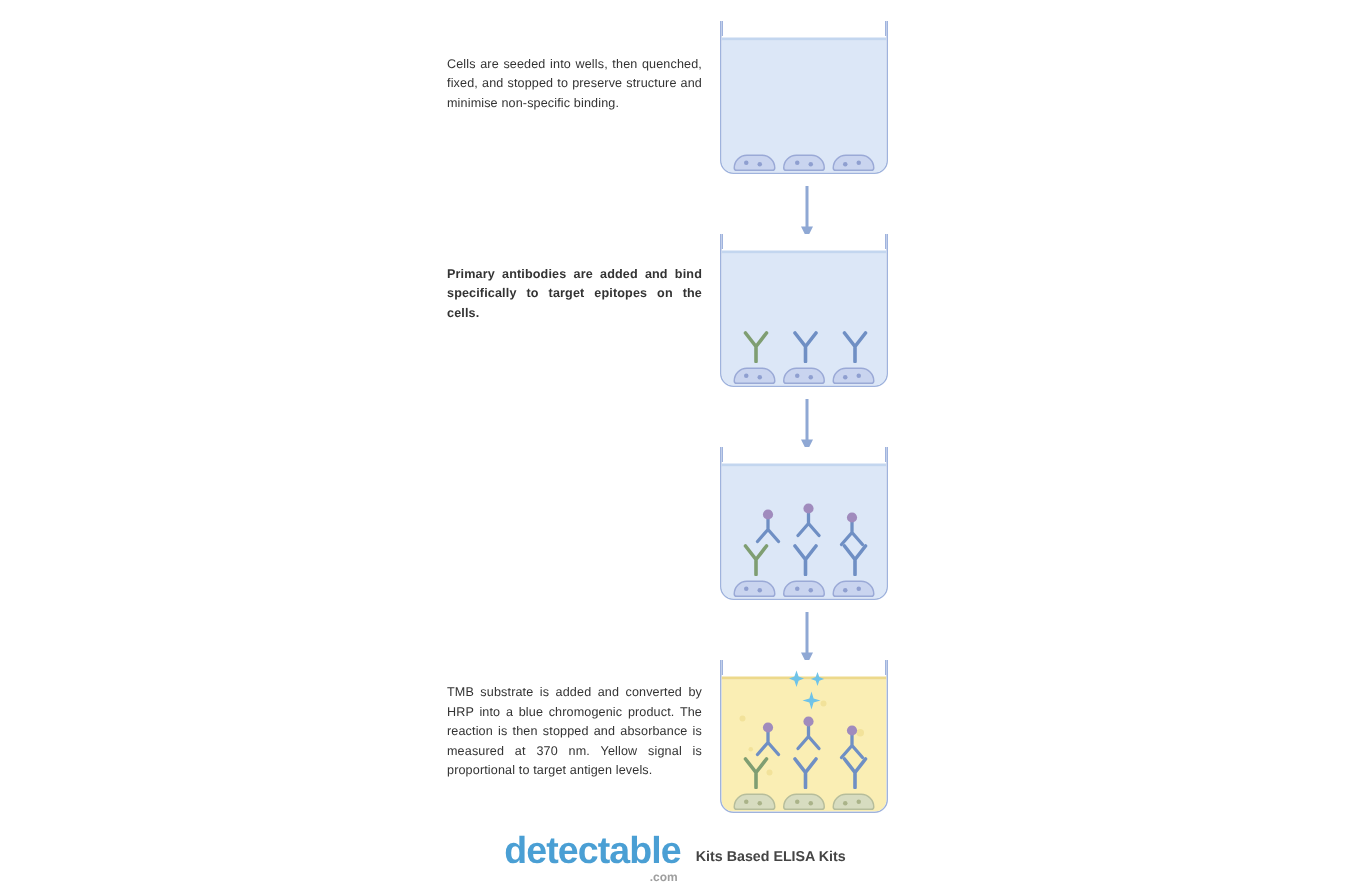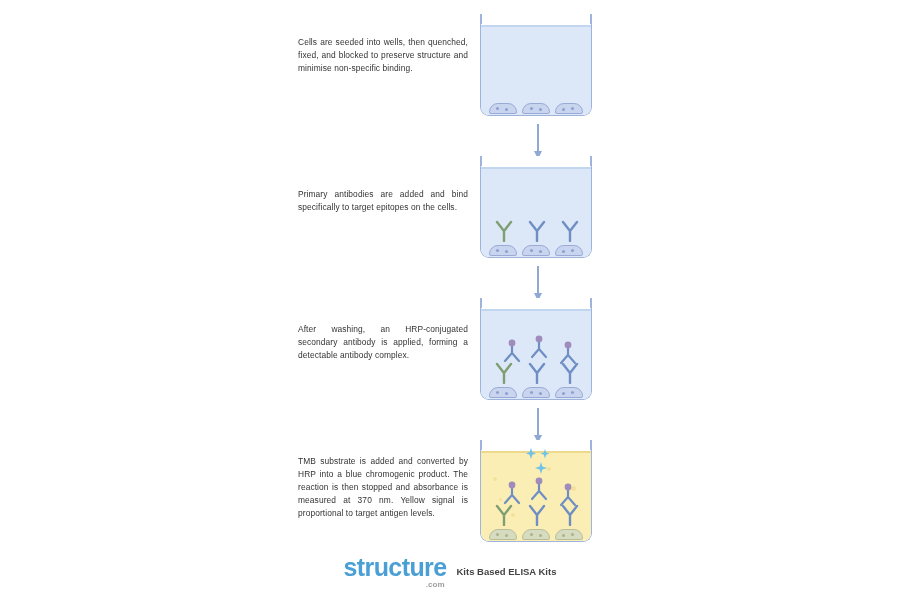--- a/index.html
+++ b/index.html
@@ -156,21 +156,21 @@
     margin-bottom: 3px;
   }
   .sparkle { position: absolute; }
 </style>
 </head>
 <body>
 
 <div class="diagram">
 
   <div class="step" style="top:36px;">
-    <div class="step-text">Cells are seeded into wells, then quenched, fixed, and blocked to preserve structure and minimise non-specific binding.</div>
+    <div class="step-text">Cells are seeded into wells, then quenched, fixed, and stopped to preserve structure and minimise non-specific binding.</div>
   </div>
   <div class="well-wrap" style="top:14px;">
     <div class="well" style="height:102px;">
       <span class="rim-left" style="left:0;"></span>
       <span class="rim-right" style="right:0;"></span>
       <div class="liquid" style="height:88px;"></div>
       <div class="liquid-top" style="bottom:88px;"></div>
       <div class="cells">
         <div class="cell" style="left:8px;">
           <span class="nucleus" style="left:6px;top:3px;"></span>
@@ -183,21 +183,21 @@
         <div class="cell" style="left:74px;">
           <span class="nucleus" style="left:6px;top:4px;"></span>
           <span class="nucleus" style="left:15px;top:3px;"></span>
         </div>
       </div>
     </div>
   </div>
 
   <div class="arrow" style="top:124px;height:28px;"></div>
 
-  <div class="step" style="top:188px;">
+  <div class="step" style="top:176px;font-weight:bold;">
     <div class="step-text">Primary antibodies are added and bind specifically to target epitopes on the cells.</div>
   </div>
   <div class="well-wrap" style="top:156px;">
     <div class="well" style="height:102px;">
       <span class="rim-left" style="left:0;"></span>
       <span class="rim-right" style="right:0;"></span>
       <div class="liquid" style="height:88px;"></div>
       <div class="liquid-top" style="bottom:88px;"></div>
       <div class="cells">
         <div class="cell" style="left:8px;">
@@ -226,23 +226,20 @@
       <div class="ab" style="left:78px;bottom:15px;">
         <svg width="22" height="24" viewBox="0 0 22 24">
           <path d="M11 23 L11 13 M11 13 L4 4 M11 13 L18 4" stroke="#6f8fc4" stroke-width="2.4" fill="none" stroke-linecap="round"></path>
         </svg>
       </div>
     </div>
   </div>
 
   <div class="arrow" style="top:266px;height:28px;"></div>
 
-  <div class="step" style="top:323px;">
-    <div class="step-text">After washing, an HRP-conjugated secondary antibody is applied, forming a detectable antibody complex.</div>
-  </div>
   <div class="well-wrap" style="top:298px;">
     <div class="well" style="height:102px;">
       <span class="rim-left" style="left:0;"></span>
       <span class="rim-right" style="right:0;"></span>
       <div class="liquid" style="height:88px;"></div>
       <div class="liquid-top" style="bottom:88px;"></div>
       <div class="cells">
         <div class="cell" style="left:8px;">
           <span class="nucleus" style="left:6px;top:3px;"></span>
           <span class="nucleus" style="left:15px;top:4px;"></span>
@@ -367,19 +364,19 @@
       <div style="position:absolute;left:52px;bottom:60px;">
         <svg width="16" height="16" viewBox="0 0 16 16">
           <path d="M8 1 L9.4 5.6 L14 7 L9.4 8.4 L8 13 L6.6 8.4 L2 7 L6.6 5.6 Z" fill="#6fc3e8"></path>
         </svg>
       </div>
     </div>
   </div>
 
   <div class="footer">
     <div class="brand">
-      <span>structure</span>
+      <span>detectable</span>
       <span class="dotcom">.com</span>
     </div>
     <div class="footer-caption">Kits Based ELISA Kits</div>
   </div>
 
 </div>
 
 </body></html>

